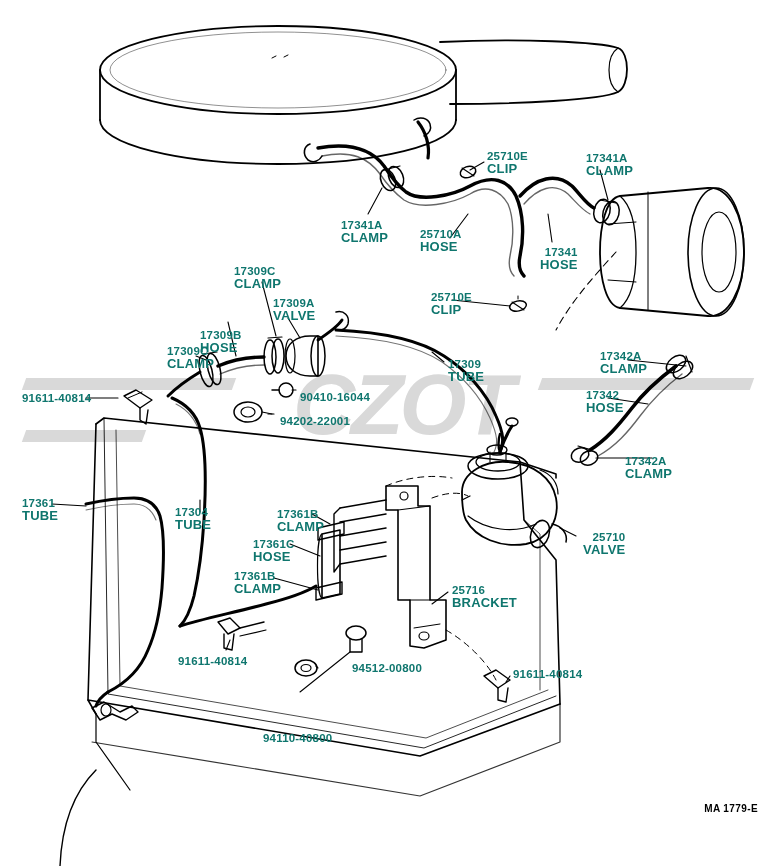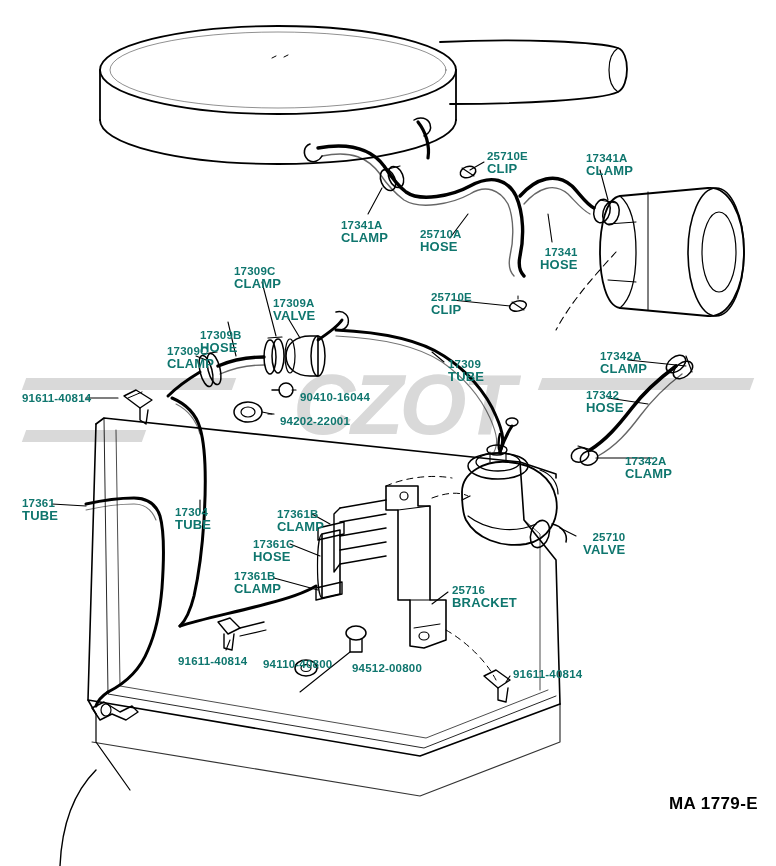--- a/index.html
+++ b/index.html
@@ -38,21 +38,21 @@
   .lbl .nm {
     display: block;
     font-size: 13px;
     font-weight: bold;
     letter-spacing: 0.2px;
   }
   .figcode {
     position: absolute;
     right: 18px;
     bottom: 52px;
-    font-size: 17px;
+    font-size: 10px;
     font-weight: bold;
     letter-spacing: 0.4px;
     color: #000;
     font-family: "Liberation Sans", sans-serif;
   }
   .wm {
     position: absolute;
     left: 0;
     top: 355px;
     width: 776px;
@@ -428,19 +428,19 @@
       </div>
       <div class="lbl" style="left: 178px; top: 655px;">
         <span class="pn">91611-40814</span>
       </div>
       <div class="lbl" style="left: 320px; top: 662px; padding-left: 32px;">
         <span class="pn">94512-00800</span>
       </div>
       <div class="lbl" style="left: 513px; top: 668px;">
         <span class="pn">91611-40814</span>
       </div>
-      <div class="lbl" style="left: 263px; top: 658px;">
+      <div class="lbl" style="left: 263px; top: 732px;">
         <span class="pn">94110-40800</span>
       </div>
     </div>
 
   <div class="figcode">MA 1779-E</div>
 </div>
 
 </body></html>

